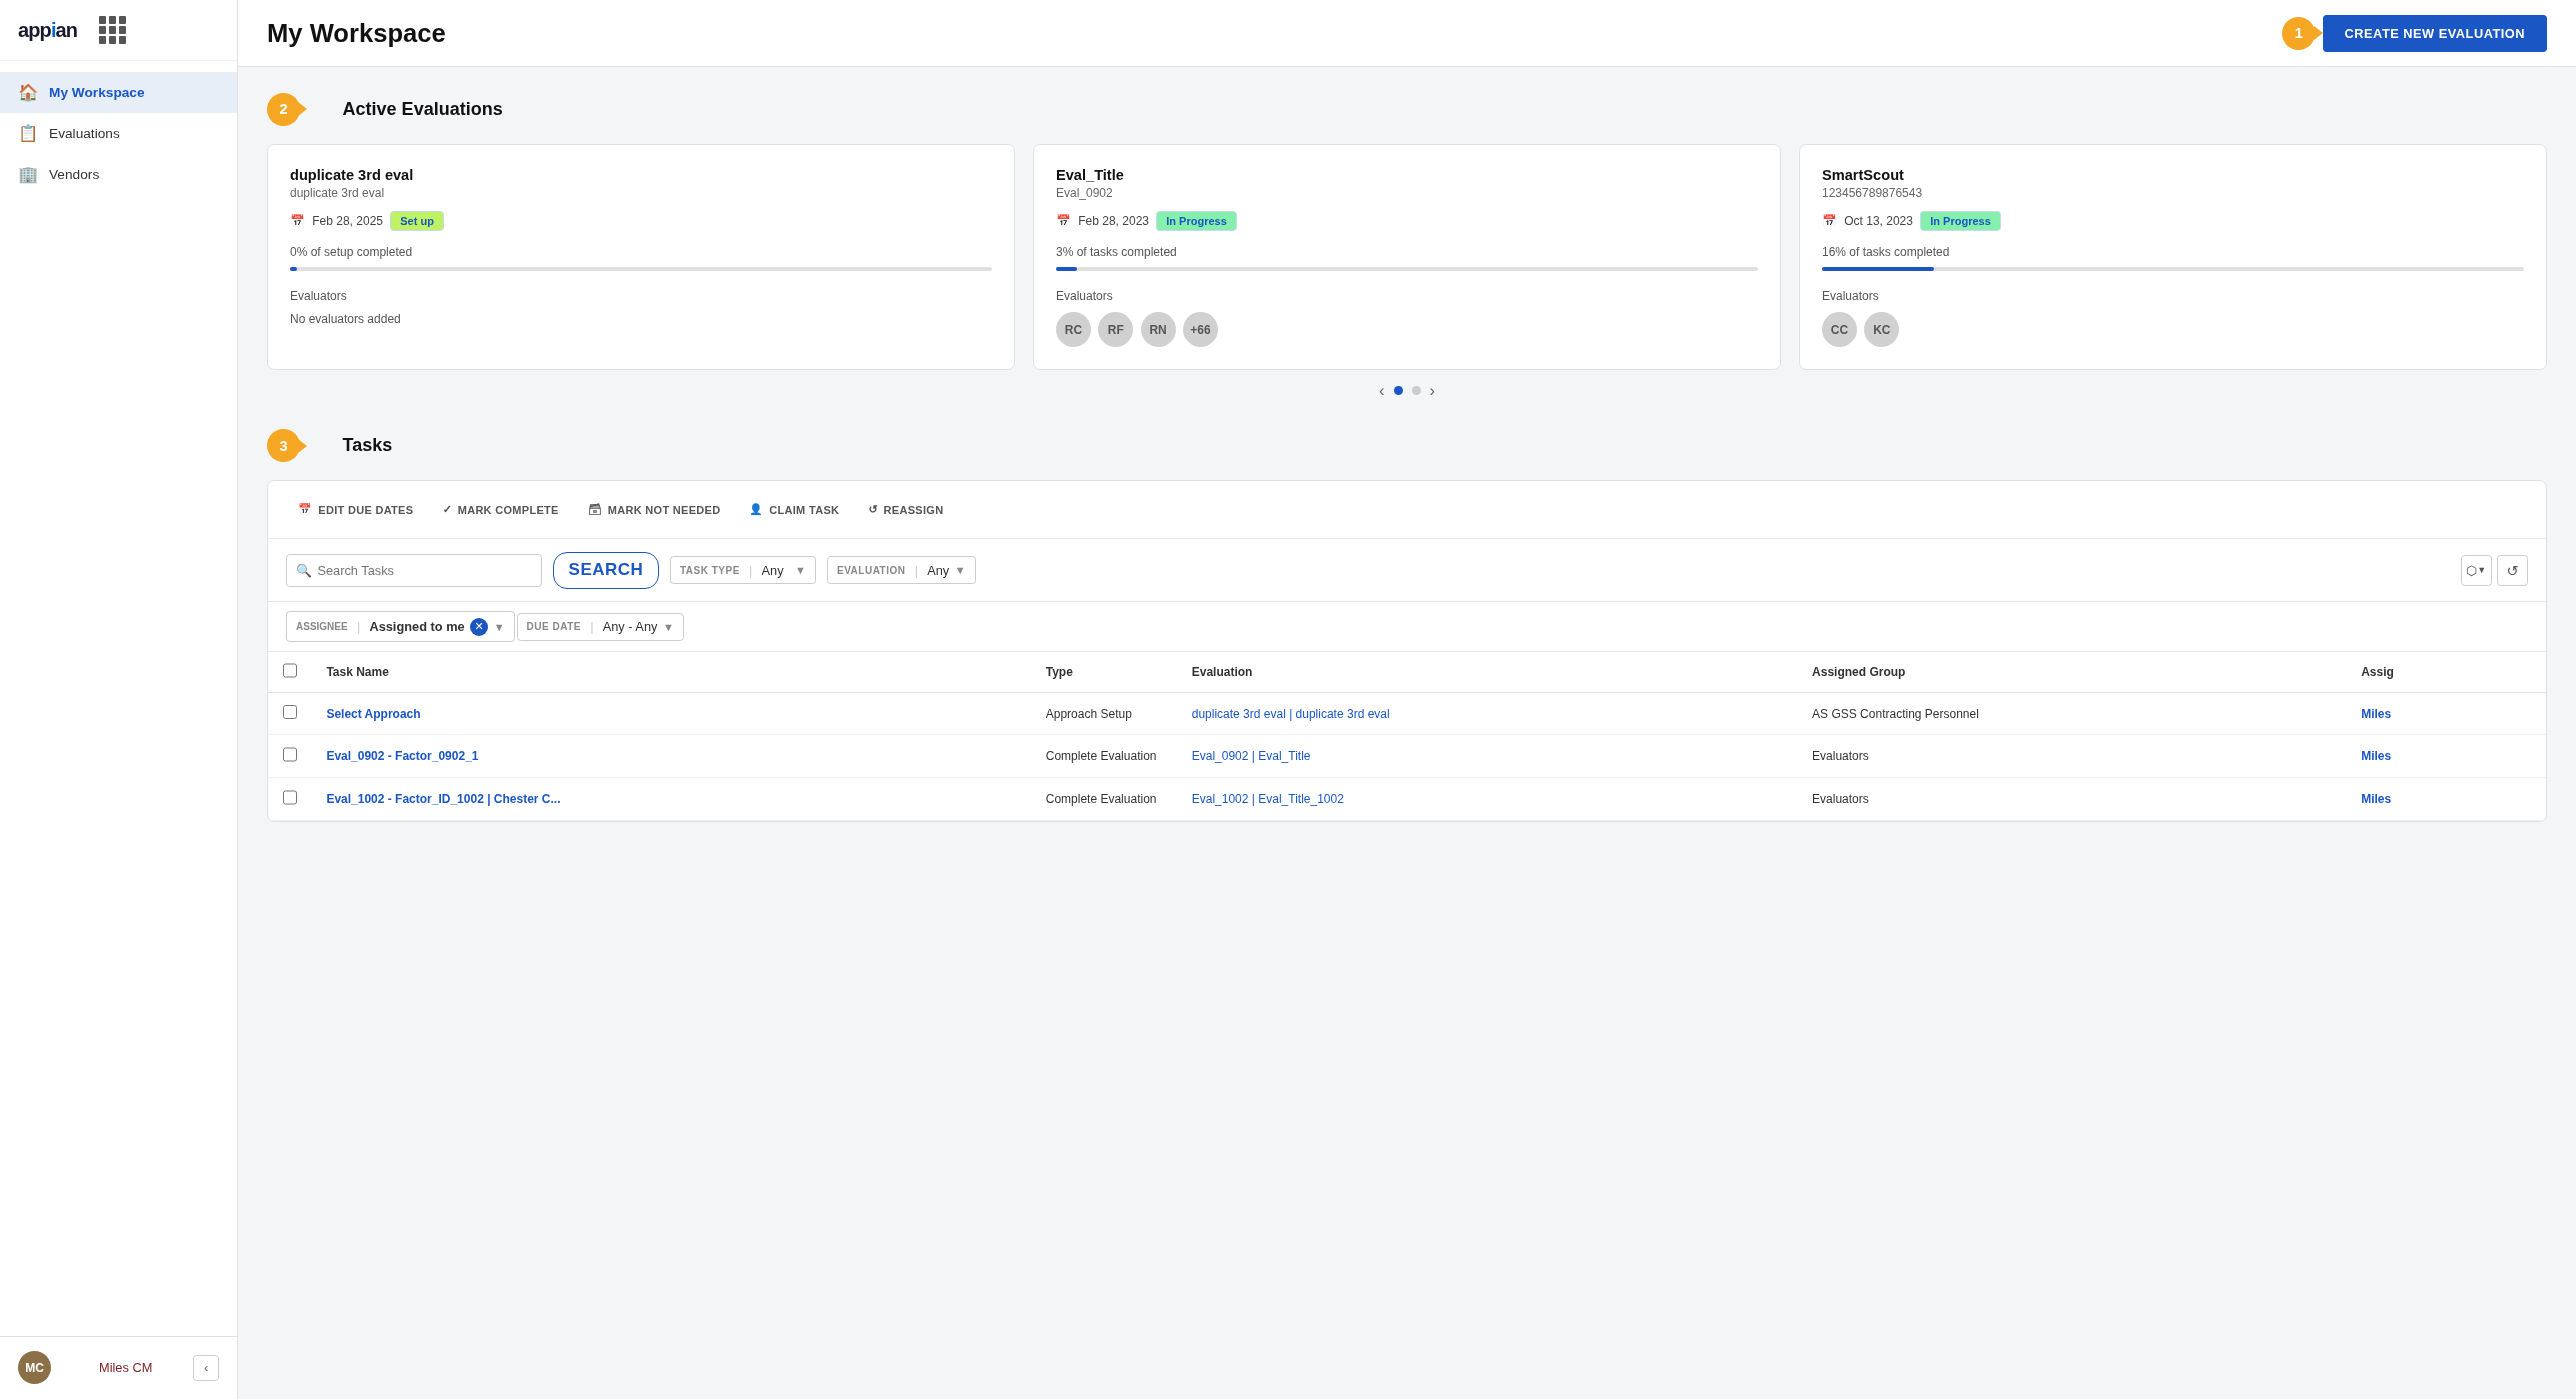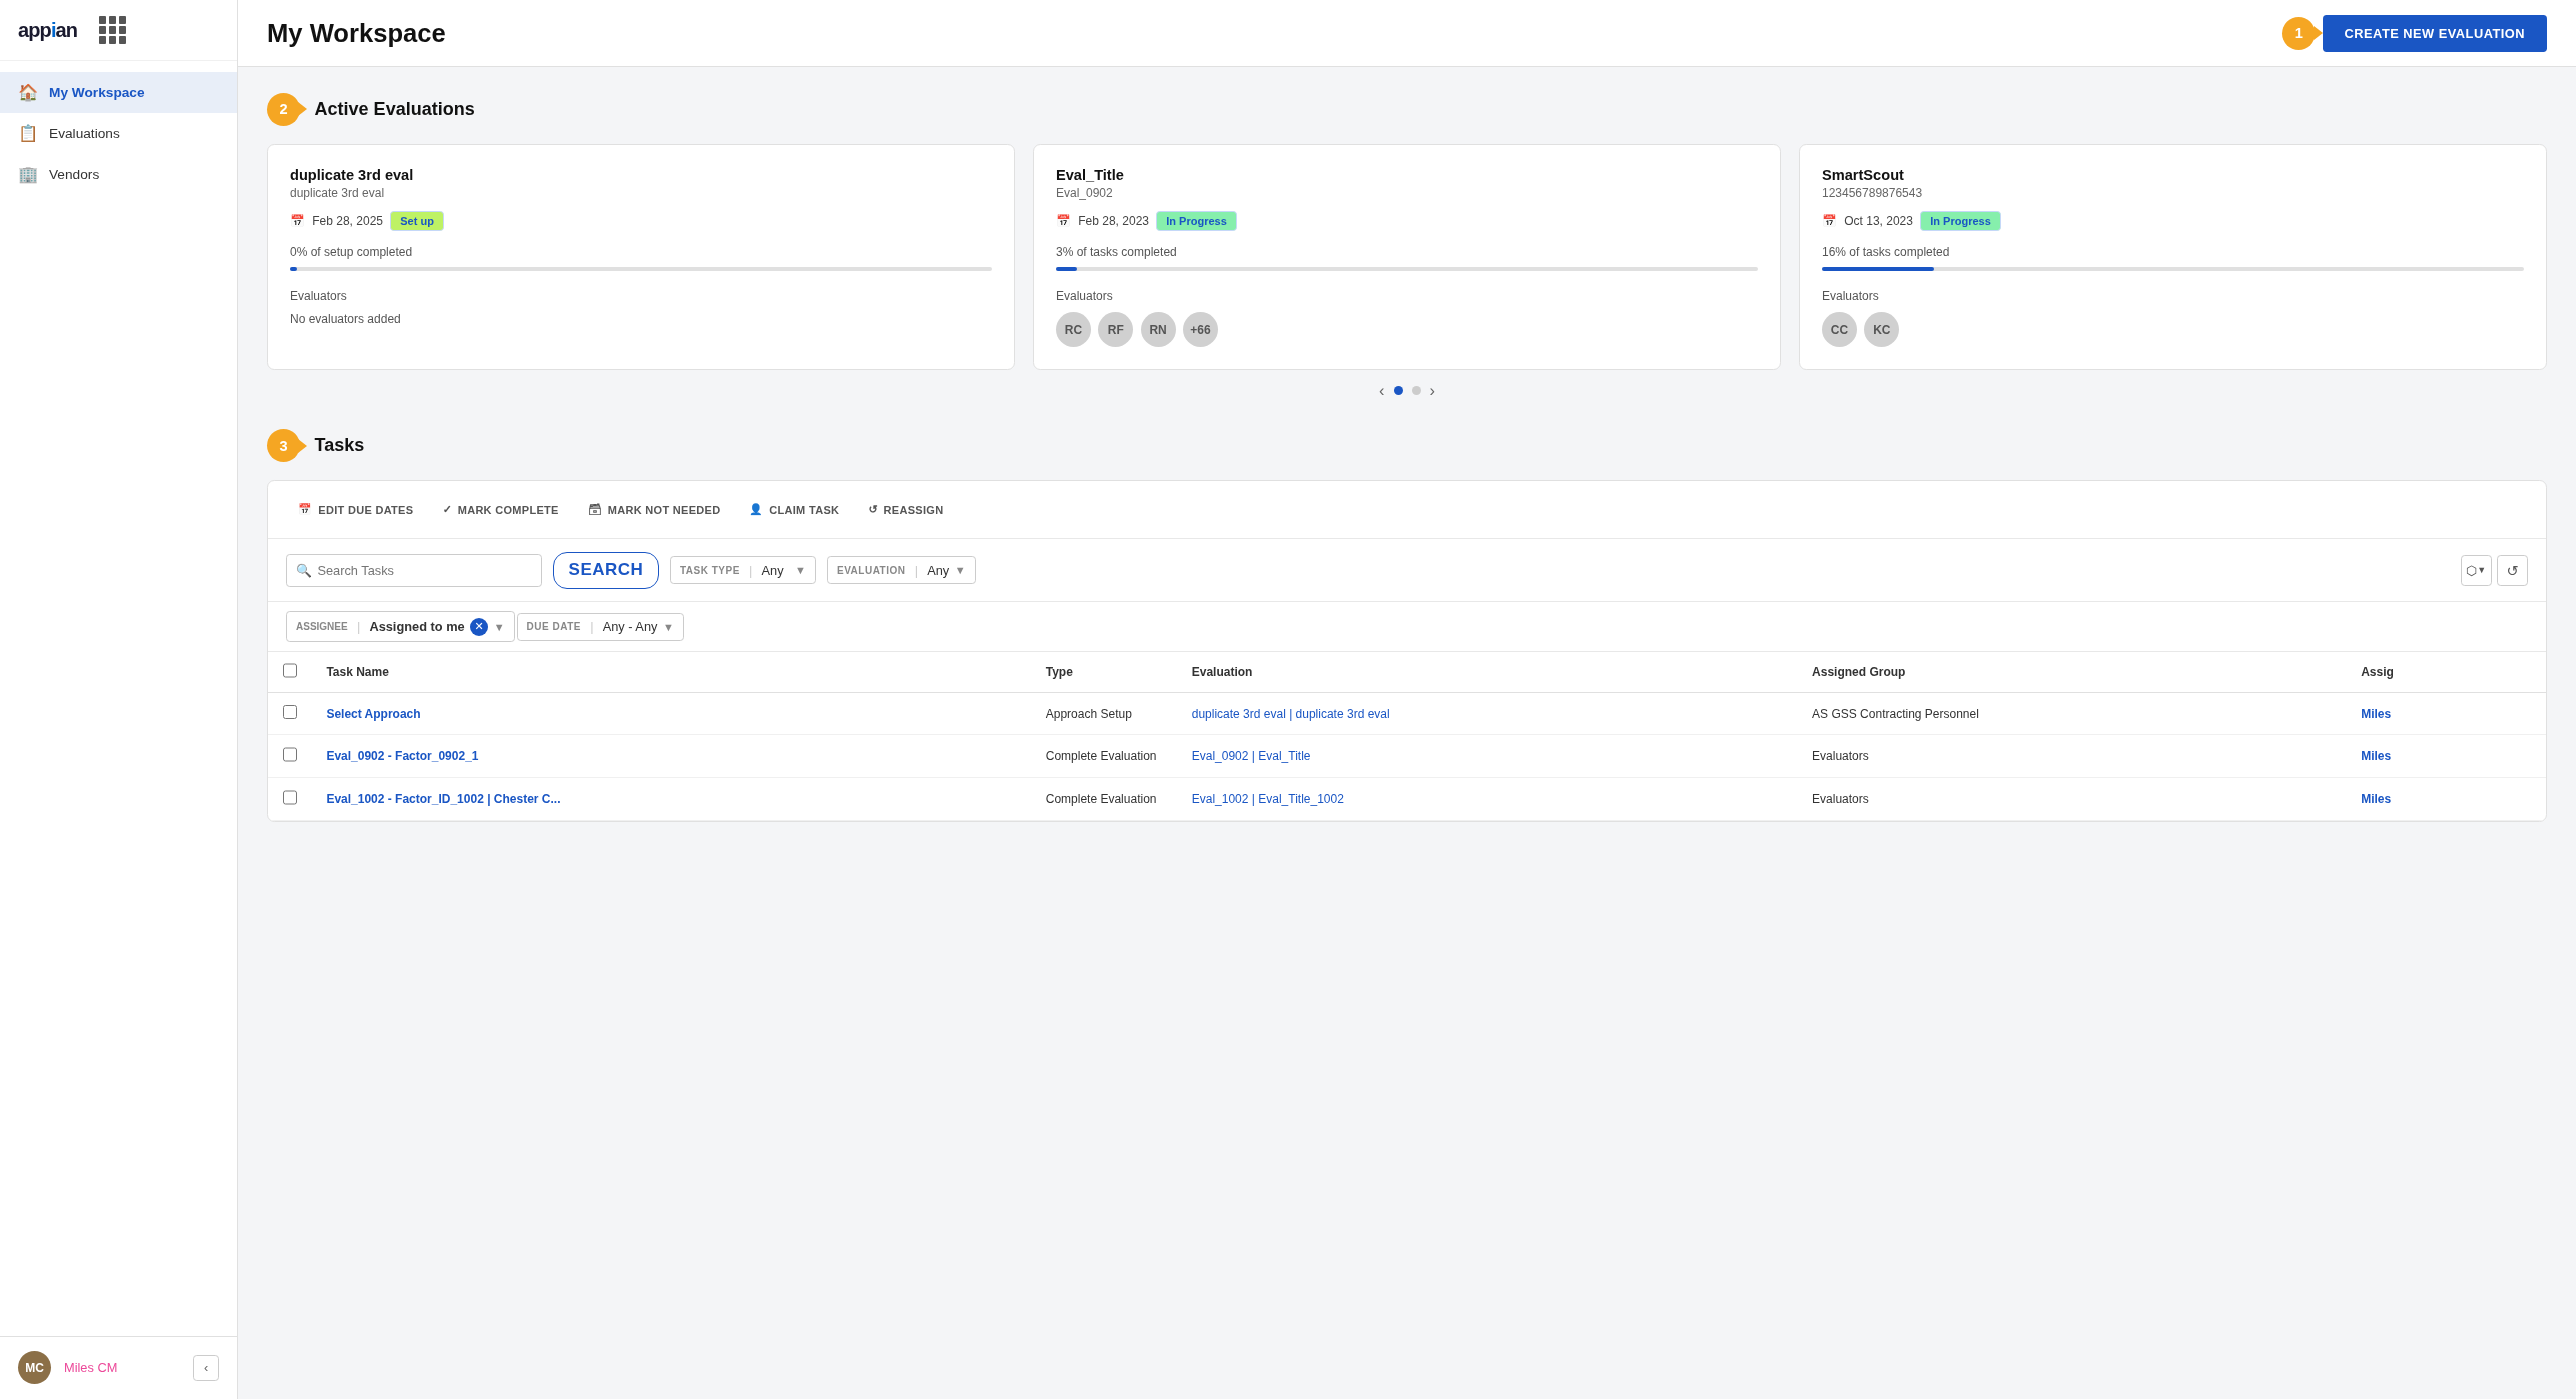--- a/index.html
+++ b/index.html
@@ -132,21 +132,21 @@
     
     .content { padding: 25.6px 29px; }
 
     
     .section-header {
       display: flex;
       align-items: center;
       gap: 14.6px;
       margin-bottom: 18px;
     }
-    .section-title { font-size: 18px; font-weight: 700; color: #111; }
+    .section-title { font-size: 18px; font-weight: 700; color: #111; margin-left: 28px; }
 
     
     .cards-container {
       display: grid;
       grid-template-columns: repeat(3, 1fr);
       gap: 18px;
       margin-bottom: 11px;
     }
     .eval-card {
       background: #fff;
@@ -373,21 +373,21 @@
     </div>
     <div class="nav-item">
       <span class="nav-icon">🏢</span>
       <span>Vendors</span>
     </div>
   </nav>
   <div class="sidebar-footer">
     <div class="avatar-img" style="background:#8b6f47;">
       <span>MC</span>
     </div>
-    <span style="font-size:12.8px;color:#ec4899;">Miles CM</span>
+    <span style="font-size:12.8px;color:#7f1d1d;margin-left:35px;">Miles CM</span>
     <button class="sidebar-collapse-btn">‹</button>
   </div>
 </div>
 
 <div class="main">
 
   <div class="top-header">
     <h1 class="page-title">My Workspace</h1>
     <div class="create-btn">
       <div class="step-badge">

